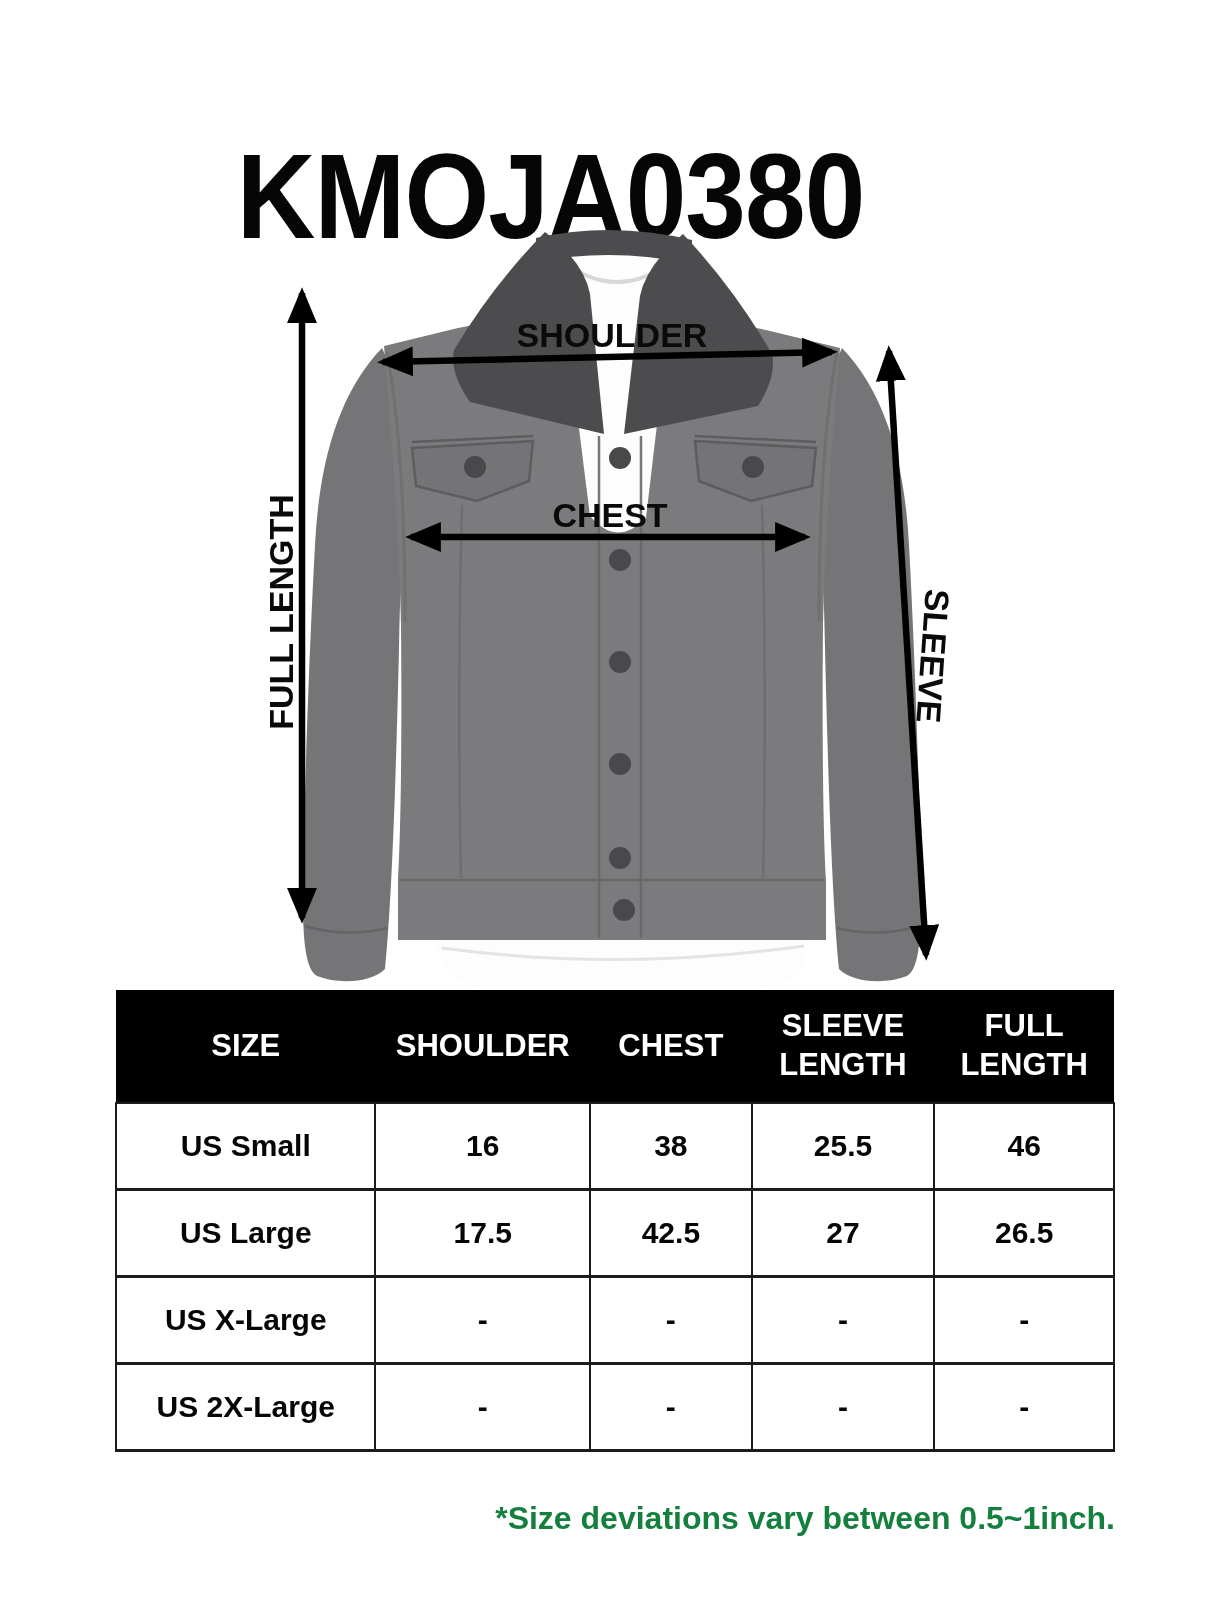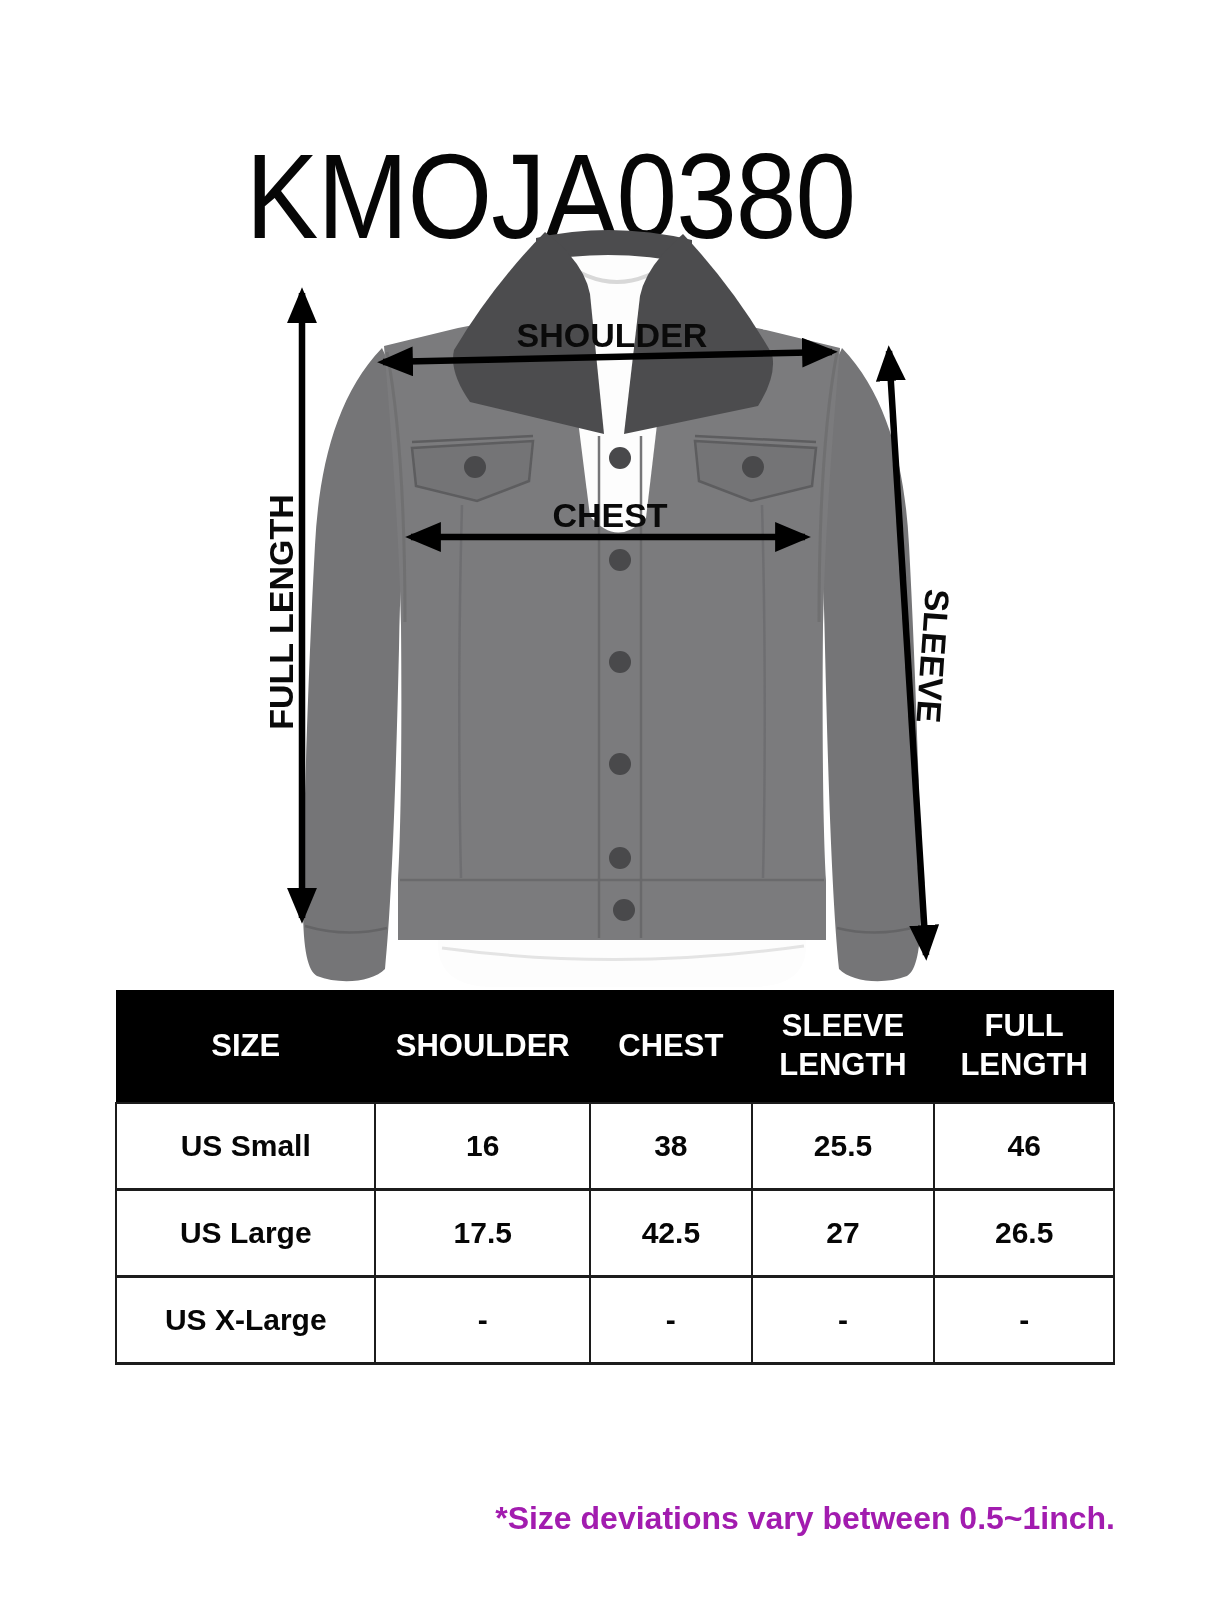--- a/index.html
+++ b/index.html
@@ -6,21 +6,21 @@
   .page{
     position:relative;
     width:1230px;height:1600px;
     background:#ffffff;
     font-family:"Liberation Sans","DejaVu Sans",sans-serif;
     overflow:hidden;
   }
   .title{
     position:absolute;top:44px;left:0;width:1102px;
     text-align:center;
-    font-size:121px;font-weight:normal;color:#060606;
+    font-size:121px;font-weight:bold;color:#060606;
     line-height:1.18;
     letter-spacing:-1px;
     white-space:nowrap;
   }
   .title-inner{display:inline-block;transform:scaleX(0.9);transform-origin:center;}
   .diagram-svg{position:absolute;top:0;left:0;width:1230px;height:1010px;}
   .mlabel{
     font-family:"Liberation Sans","DejaVu Sans",sans-serif;
     font-weight:bold;font-size:34px;fill:#0a0a0a;
   }
@@ -40,21 +40,21 @@
   }
   .size-table td{
     border:2px solid #1c1c1c;border-bottom-width:3px;
     height:52px;text-align:center;vertical-align:middle;
     font-size:30px;font-weight:bold;color:#060606;
     background:#ffffff;padding:16px;
   }
   .size-table tr td:first-child{border-left-width:2px;}
   .footnote{
     position:absolute;top:1500px;left:115px;width:1000px;
-    text-align:right;font-size:32px;font-weight:bold;color:#a21caf;
+    text-align:right;font-size:32px;font-weight:bold;color:#15803d;
   }
 </style>
 </head>
 <body>
 
 <div class="page">
 
   <h1 class="title"><span class="title-inner">KMOJA0380</span></h1>
 
   <svg class="diagram-svg" viewBox="0 0 1230 1010">
@@ -174,18 +174,25 @@
         <td>27</td>
         <td>26.5</td>
       </tr>
       <tr>
         <td>US X-Large</td>
         <td>-</td>
         <td>-</td>
         <td>-</td>
         <td>-</td>
       </tr>
+      <tr>
+        <td>US 2X-Large</td>
+        <td>-</td>
+        <td>-</td>
+        <td>-</td>
+        <td>-</td>
+      </tr>
     </tbody>
   </table>
 
   <div class="footnote">*Size deviations vary between 0.5~1inch.</div>
 
 </div>
 
 </body></html>

